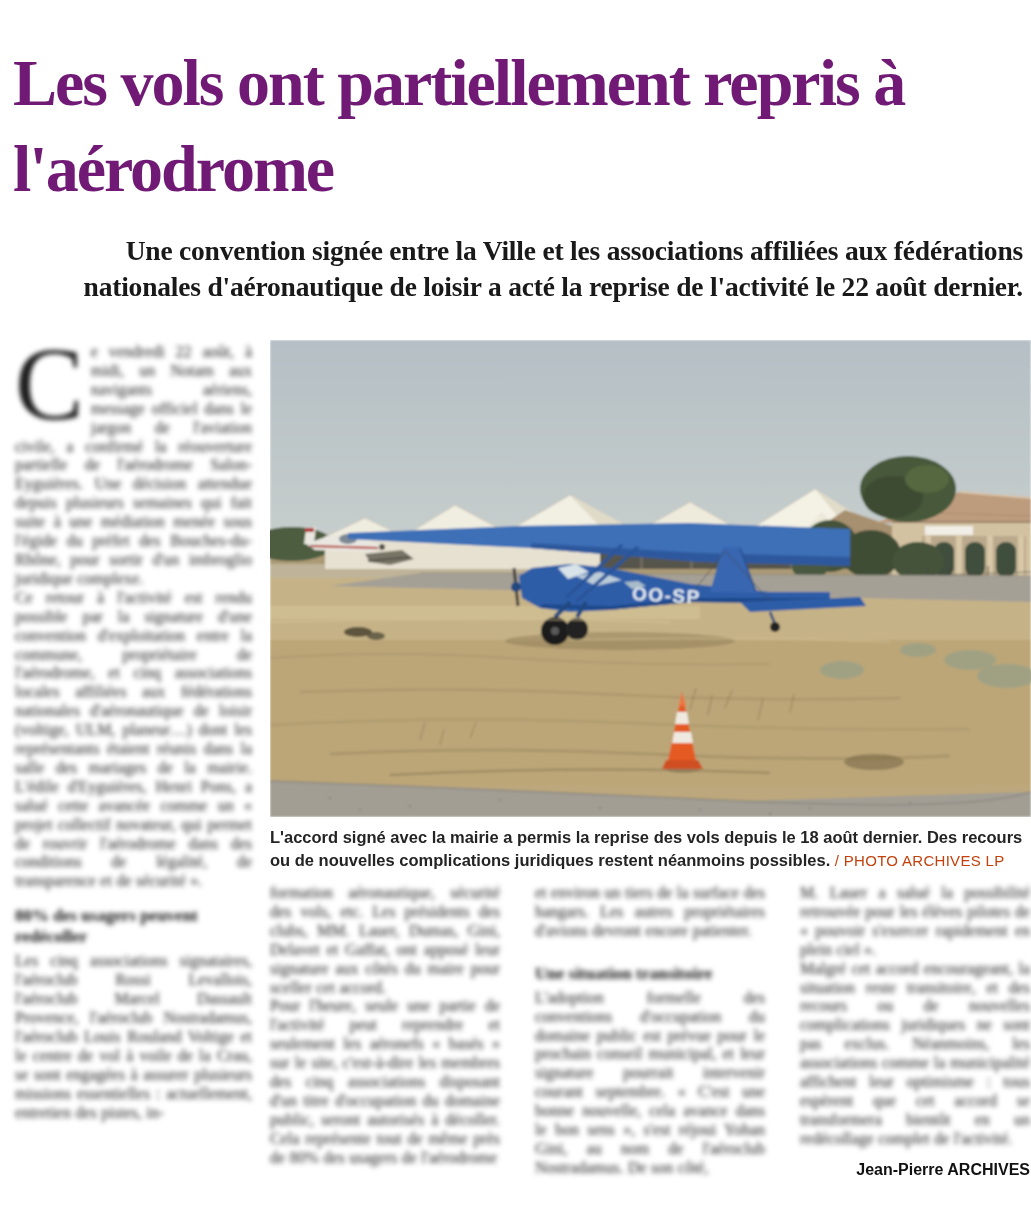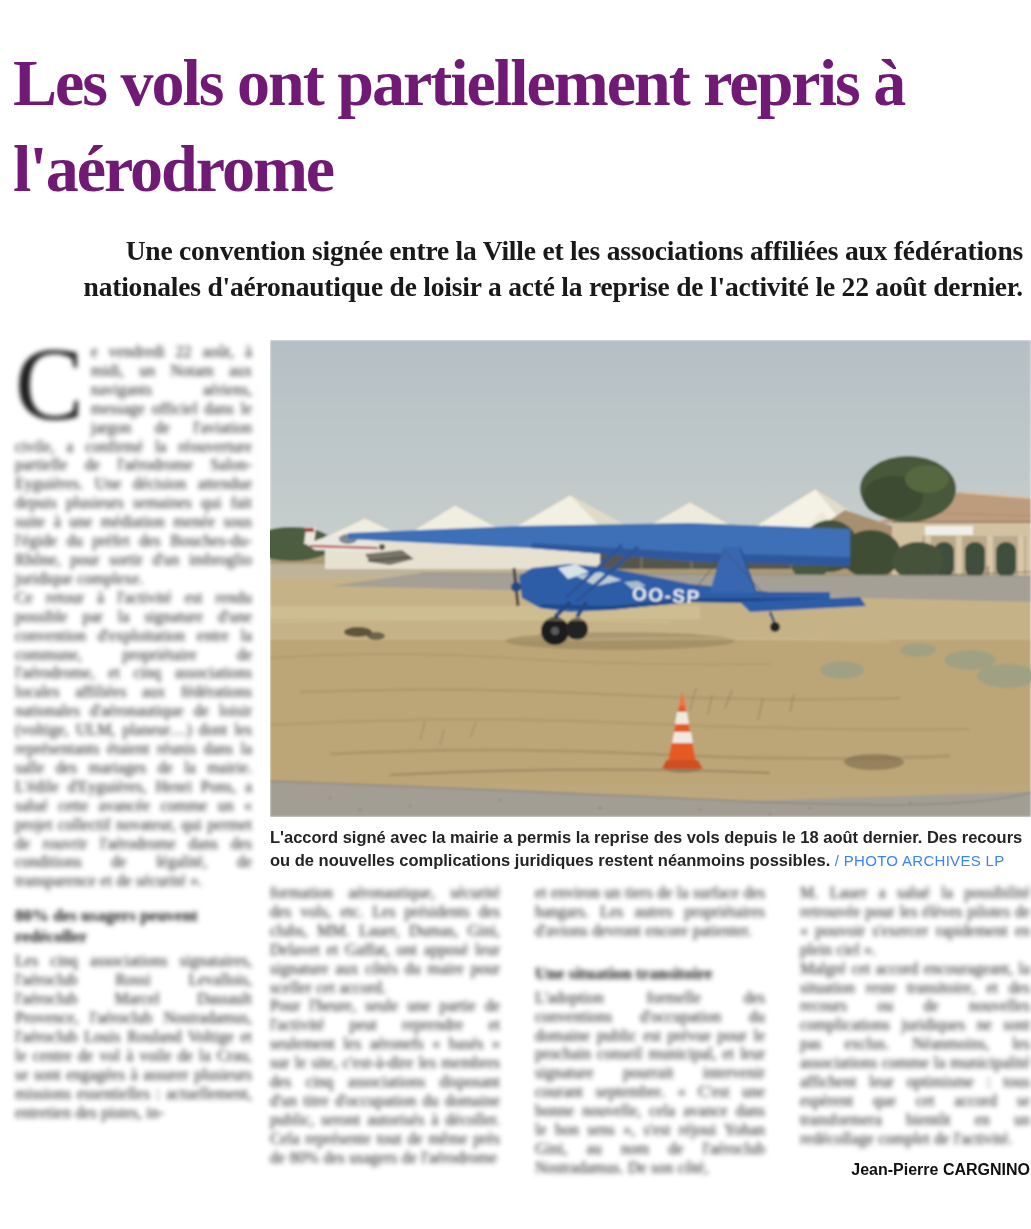--- a/index.html
+++ b/index.html
@@ -40,21 +40,21 @@
     margin:14px 0 5px 0; text-align:left;
   }
   .photo-block { position:absolute; left:270px; top:340px; width:761px; }
   .photo-frame { width:761px; height:477px; display:block; }
   .caption {
     margin-top:9px; width:761px;
     font-family:"Liberation Sans", sans-serif;
     font-size:16.5px; line-height:23px; font-weight:700; color:#242424;
   }
   .credit {
-    font-weight:400; color:#3b82f6; font-size:15px; letter-spacing:.3px;margin-top:39px;
+    font-weight:400; color:#c2410c; font-size:15px; letter-spacing:.3px;margin-top:39px;
   }
   .cols {
     position:absolute; left:270px; top:884px; width:761px;
     display:grid; grid-template-columns:230px 230px 230px; column-gap:35px;
   }
   .cols .crosshead.space-above { margin-top:22px; }
   .byline {
     margin-top:12px; text-align:right;
     font-family:"Liberation Sans", sans-serif; font-weight:700;
     font-size:16px; color:#111;
@@ -258,17 +258,17 @@
       <p class="body-p blurred">Pour l'heure, seule une partie de l'activité peut reprendre et seulement les aéronefs « basés » sur le site, c'est-à-dire les membres des cinq associations disposant d'un titre d'occupation du domaine public, seront autorisés à décoller. Cela représente tout de même près de 80% des usagers de l'aérodrome</p>
     </div>
     <div>
       <p class="body-p blurred">et environ un tiers de la surface des hangars. Les autres propriétaires d'avions devront encore patienter.</p>
       <h3 class="crosshead blurred space-above">Une situation transitoire</h3>
       <p class="body-p blurred">L'adoption formelle des conventions d'occupation du domaine public est prévue pour le prochain conseil municipal, et leur signature pourrait intervenir courant septembre. « C'est une bonne nouvelle, cela avance dans le bon sens », s'est réjoui Yohan Gini, au nom de l'aéroclub Nostradamus. De son côté,</p>
     </div>
     <div>
       <p class="body-p blurred">M. Lauer a salué la possibilité retrouvée pour les élèves pilotes de « pouvoir s'exercer rapidement en plein ciel ».</p>
       <p class="body-p blurred">Malgré cet accord encourageant, la situation reste transitoire, et des recours ou de nouvelles complications juridiques ne sont pas exclus. Néanmoins, les associations comme la municipalité affichent leur optimisme : tous espèrent que cet accord se transformera bientôt en un redécollage complet de l'activité.</p>
-      <div class="byline">Jean-Pierre CARGNINO</div>
+      <div class="byline">Jean-Pierre ARCHIVES</div>
     </div>
   </div>
 
 </div>
 
 </body></html>

